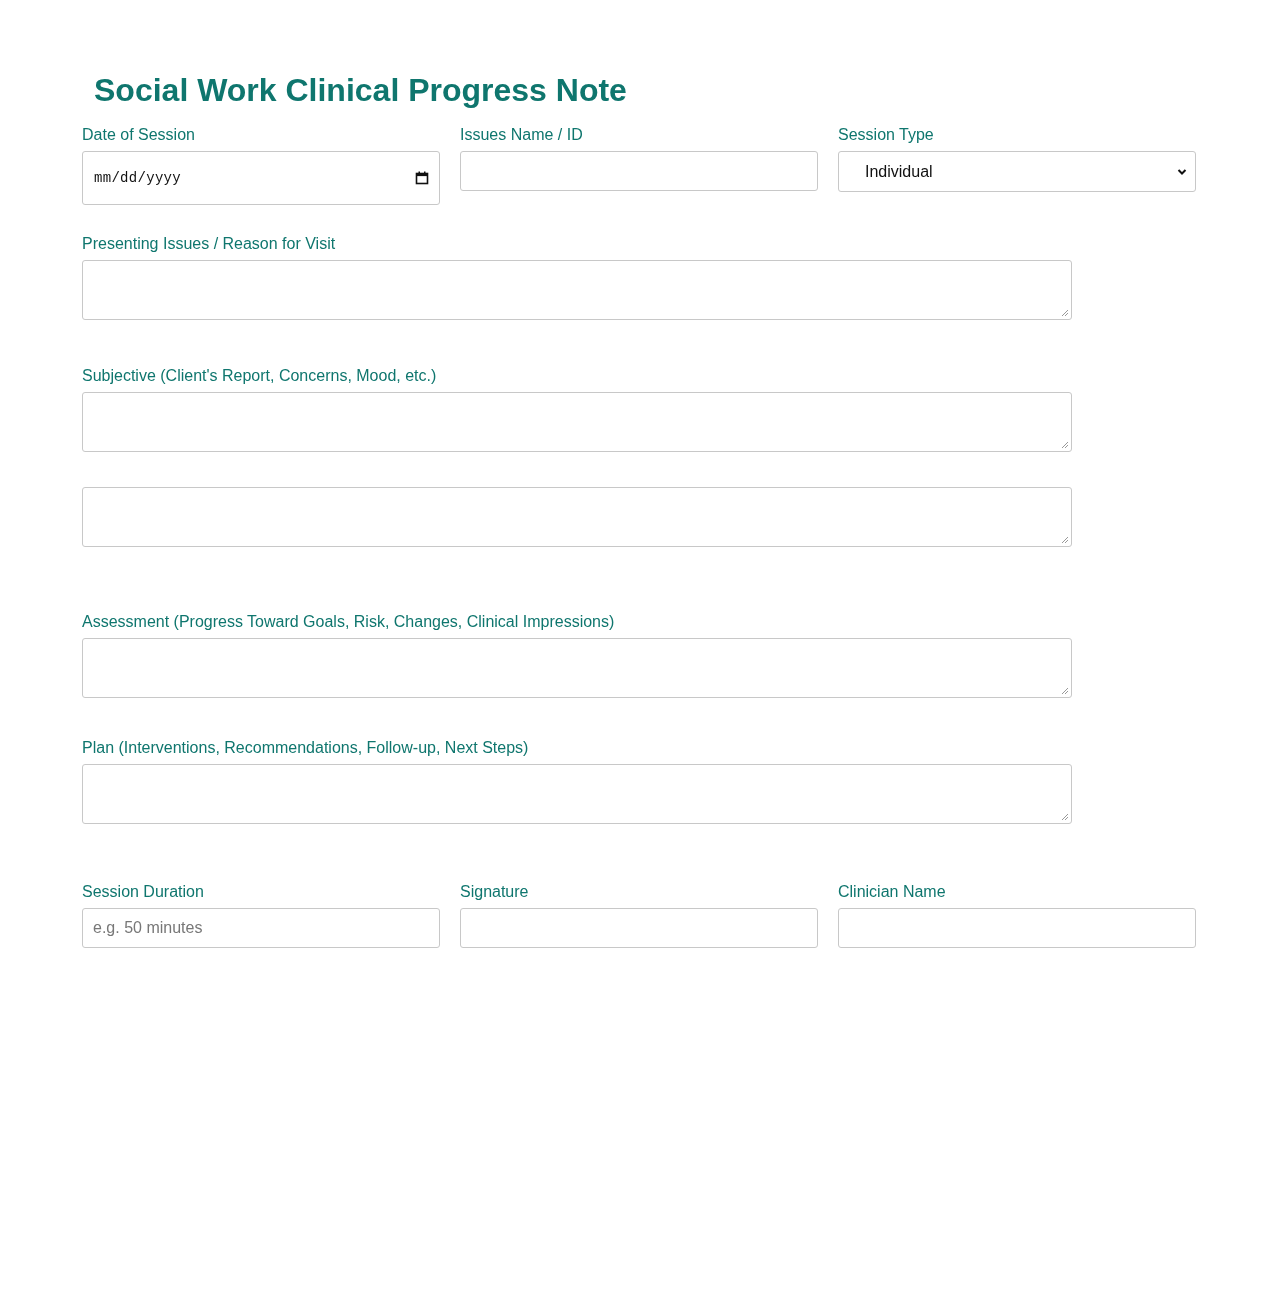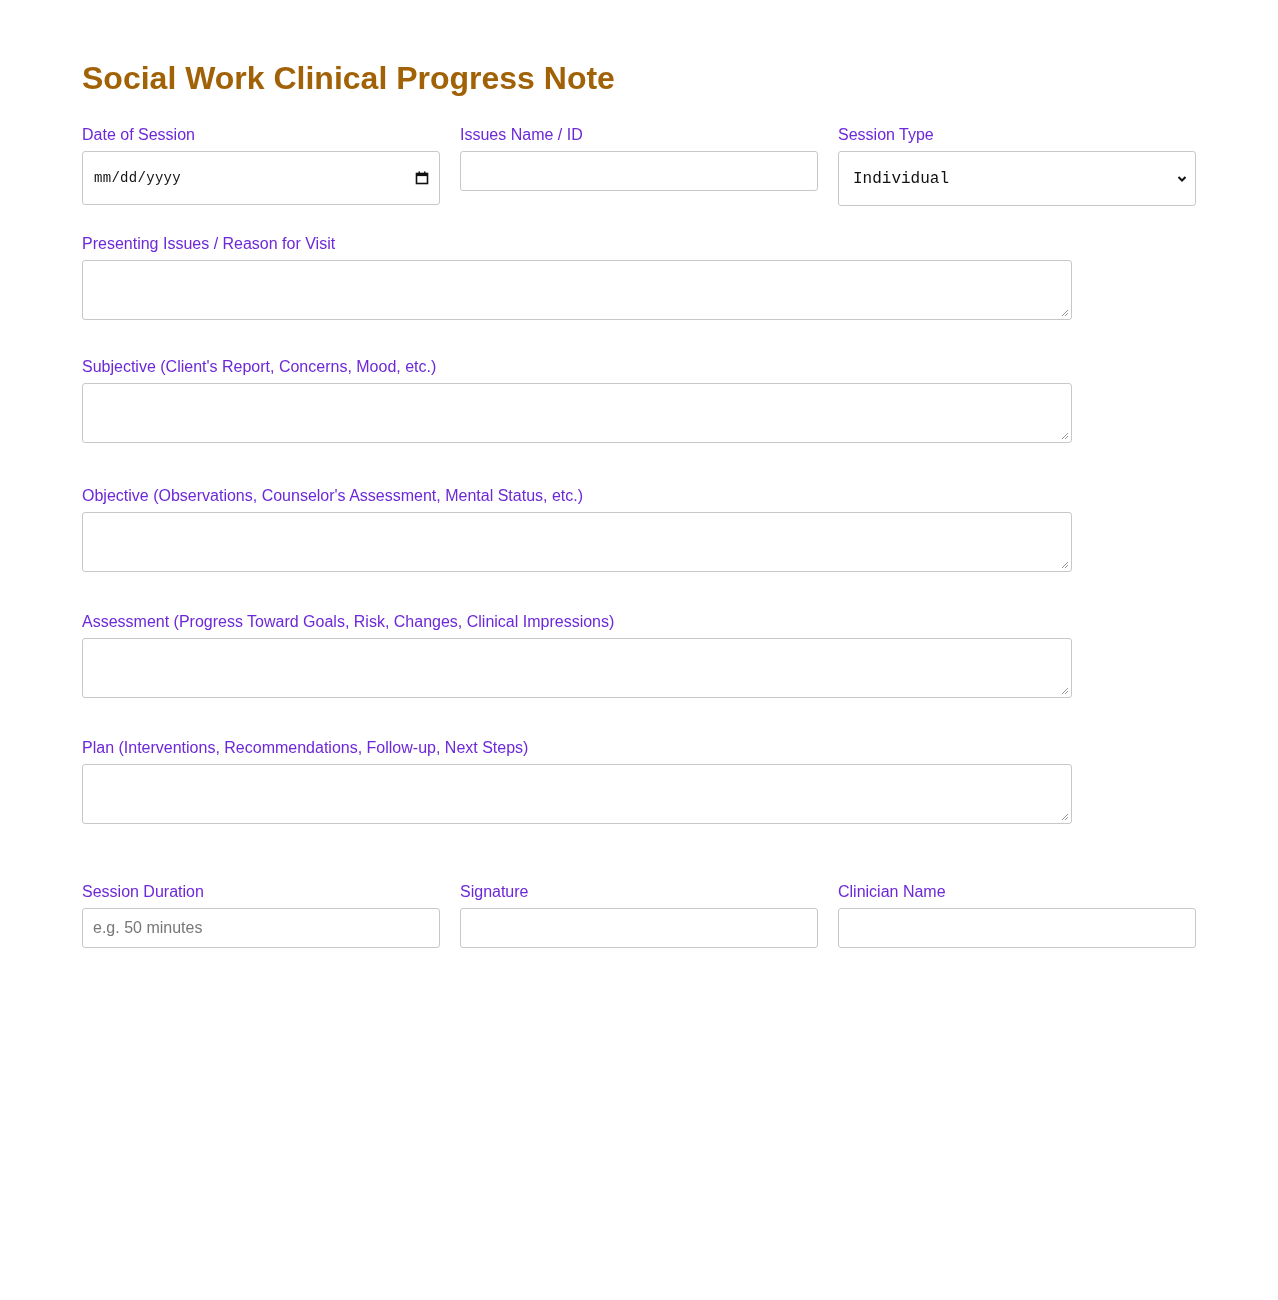--- a/index.html
+++ b/index.html
@@ -6,44 +6,44 @@
     html, body { margin: 0; padding: 0; background: #ffffff; }
     body {
       width: 1278px; height: 1300px;
       font-family: "Liberation Sans", sans-serif;
       color: #111111;
     }
     .container {
       position: absolute; left: 82px; top: 0; width: 1114px;
     }
     h1 {
-      position: absolute; left: 0; top: 58px; margin: 0;
-      font-size: 32px; font-weight: bold; color: #a16207;
+      position: absolute; left: 0; top: 58px; margin: 12px;
+      font-size: 32px; font-weight: bold; color: #0f766e;
       line-height: 40px; white-space: nowrap;
     }
     .row {
       position: absolute; left: 0; width: 1114px;
       display: flex; gap: 20px;
     }
     .field { flex: 1; display: flex; flex-direction: column; }
     label {
-      font-size: 16px; line-height: 18px; color: #6d28d9; margin-bottom: 7px;
+      font-size: 16px; line-height: 18px; color: #0f766e; margin-bottom: 7px;
       white-space: nowrap;
     }
     .input, .select, .textarea {
       border: 1px solid #c8c8c8; border-radius: 3px; background: #fff;
       font-family: "Liberation Sans", sans-serif; font-size: 16px; color: #111;
       width: 100%;
     }
     .input { height: 40px; padding: 12px 10px; display: flex; align-items: center; }
     .input.date { height: 54px; justify-content: space-between; padding: 0 10px 0 11px; }
     .date-text { font-family: "Liberation Mono", monospace; font-size: 14px; color: #111; letter-spacing: 0.3px; }
     .placeholder { color: #777; }
     .select {
-      height: 55px; padding: 0 8px 0 14px; display: flex; align-items: center; justify-content: space-between; font-family: Liberation Mono, monospace;
+      height: 41px; padding: 0 8px 0 26px; display: flex; align-items: center; justify-content: space-between;
     }
     .chevron { width: 10px; height: 8px; }
     .cal { width: 14px; height: 14px; }
     .textarea { height: 60px; position: relative; }
     .grip {
       position: absolute; right: 2px; bottom: 2px; width: 8px; height: 8px;
     }
     .block { position: absolute; left: 0; width: 990px; }
   </style>
 </head>
@@ -85,35 +85,34 @@
       <label>Presenting Issues / Reason for Visit</label>
       <div class="textarea">
         <svg class="grip" viewBox="0 0 8 8">
             <line x1="1" y1="7" x2="7" y2="1" stroke="#999" stroke-width="1"></line>
             <line x1="4" y1="7" x2="7" y2="4" stroke="#999" stroke-width="1"></line>
           </svg>
       </div>
     </div>
   </div>
 
-  <div class="block" style="top:358px;">
+  <div class="block" style="top:367px;">
     <div class="field">
       <label>Subjective (Client's Report, Concerns, Mood, etc.)</label>
       <div class="textarea">
         <svg class="grip" viewBox="0 0 8 8">
             <line x1="1" y1="7" x2="7" y2="1" stroke="#999" stroke-width="1"></line>
             <line x1="4" y1="7" x2="7" y2="4" stroke="#999" stroke-width="1"></line>
           </svg>
       </div>
     </div>
   </div>
 
   <div class="block" style="top:487px;">
     <div class="field">
-      <label>Objective (Observations, Counselor's Assessment, Mental Status, etc.)</label>
       <div class="textarea">
         <svg class="grip" viewBox="0 0 8 8">
             <line x1="1" y1="7" x2="7" y2="1" stroke="#999" stroke-width="1"></line>
             <line x1="4" y1="7" x2="7" y2="4" stroke="#999" stroke-width="1"></line>
           </svg>
       </div>
     </div>
   </div>
 
   <div class="block" style="top:613px;">

